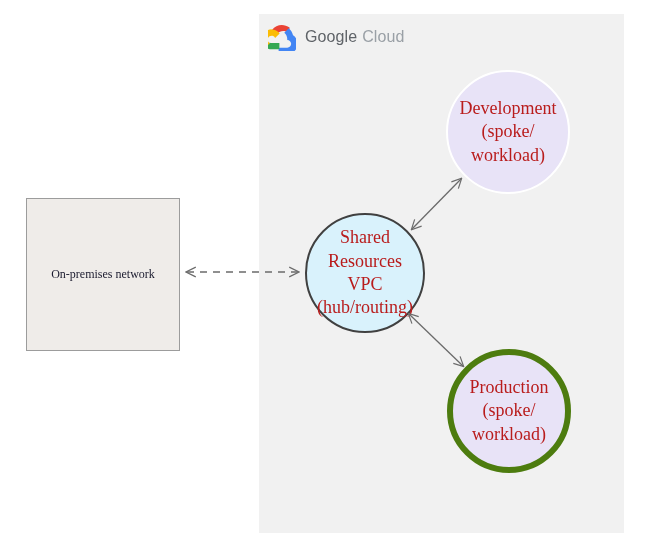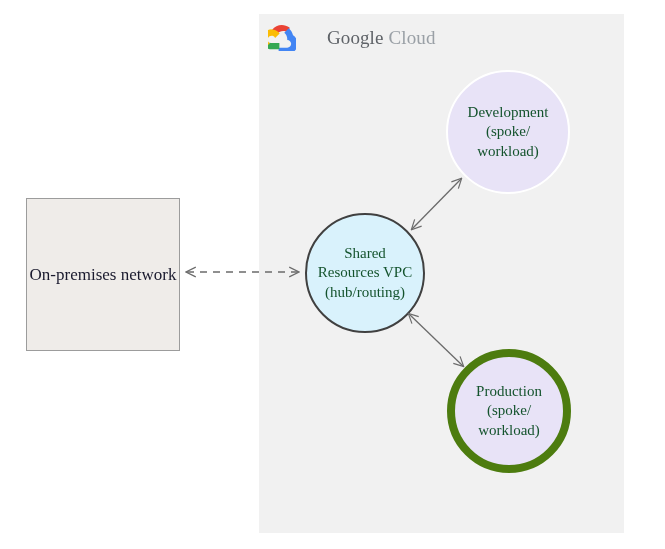--- a/index.html
+++ b/index.html
@@ -38,26 +38,25 @@
     align-items: center;
     gap: 9px;
     height: 30px;
   }
   .brand-logo {
     width: 28px;
     height: 28px;
     display: block;
   }
   .brand-text {
-    font-family: Liberation Serif, serif;
-    font-size: 19px;
+    font-family: Liberation Sans, sans-serif;
+    font-size: 16px;
     letter-spacing: 0.1px;
     white-space: nowrap;
     line-height: 1;
-    margin-left: 22px;
   }
   .brand-google {
     color: #5f6368;
     font-weight: 500;
   }
   .brand-cloud {
     color: #9aa0a6;
     font-weight: 400;
     margin-left: 5px;
   }
@@ -71,39 +70,39 @@
     height: 153px;
     background: #efece9;
     border: 1px solid #9c9c9c;
     box-sizing: border-box;
     display: flex;
     align-items: center;
     justify-content: center;
   }
   .onprem-label {
     font-family: "Liberation Serif", serif;
-    font-size: 17px;
+    font-size: 12px;
     color: #1a1a2e;
     text-align: center;
     line-height: 1.25;
   }
 
   
   .node-circle {
     position: absolute;
     border-radius: 50%;
     display: flex;
     align-items: center;
     justify-content: center;
     box-sizing: border-box;
   }
   .node-label {
     font-family: "Liberation Serif", serif;
-    font-size: 15px;
-    color: #14532d;
+    font-size: 18px;
+    color: #b91c1c;
     text-align: center;
     line-height: 1.3;
     white-space: pre-line;
     padding: 0 6px;
   }
 
   .circle-hub {
     left: 305px;
     top: 213px;
     width: 120px;
@@ -118,21 +117,21 @@
     height: 124px;
     background: #e8e3f7;
     border: 2px solid #ffffff;
   }
   .circle-prod {
     left: 447px;
     top: 349px;
     width: 124px;
     height: 124px;
     background: #e8e3f7;
-    border: 8px solid #4d7c0f;
+    border: 6px solid #4d7c0f;
   }
 
   
   .connectors {
     position: absolute;
     left: 0;
     top: 0;
     width: 665px;
     height: 549px;
     pointer-events: none;

